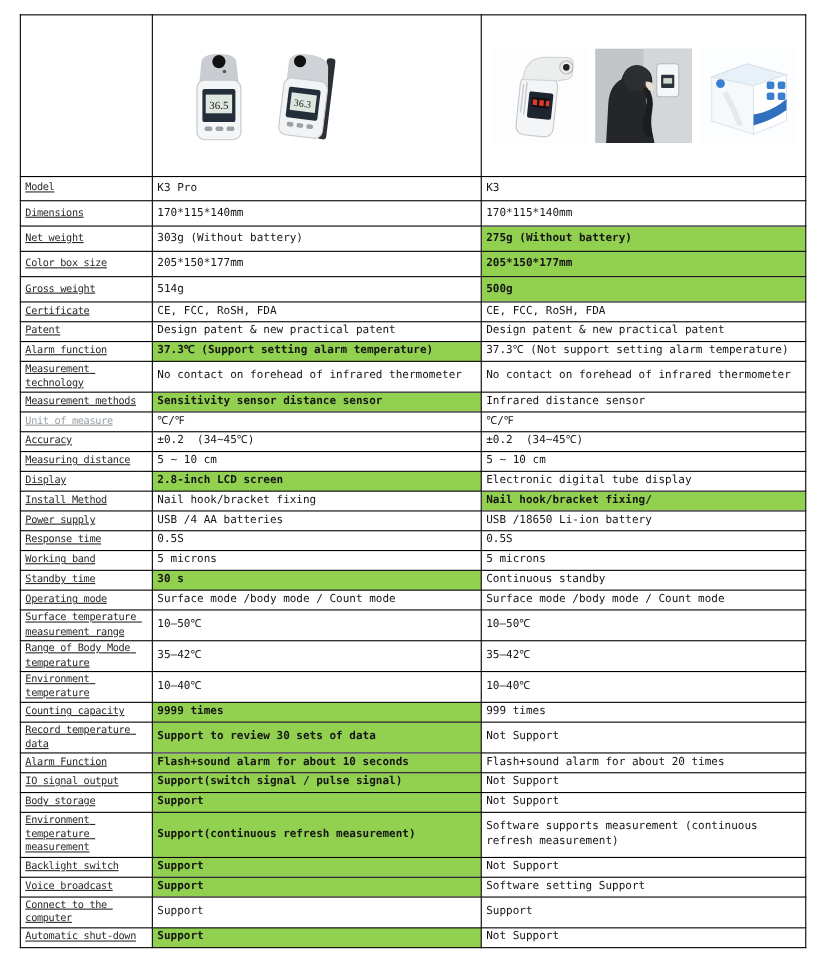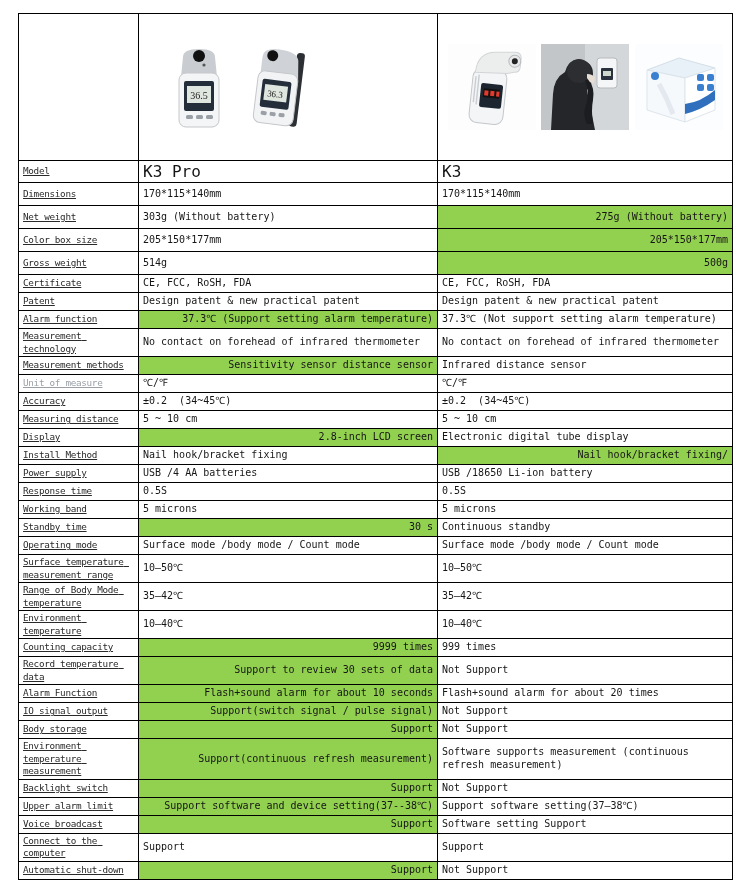--- a/index.html
+++ b/index.html
@@ -5,24 +5,24 @@
   html,body{margin:0;padding:0;background:#fff;}
   body{width:750px;height:886px;position:relative;overflow:hidden;
        font-family:"DejaVu Sans Mono","Liberation Mono",monospace;}
   .sheet{position:absolute;left:18px;top:13px;width:714px;}
   table{border-collapse:collapse;width:100%;table-layout:fixed;}
   td{border:1px solid #000;padding:1px 4px;font-size:10px;line-height:12.5px;
      color:#151515;vertical-align:middle;white-space:pre-wrap;word-wrap:break-word;
      overflow:hidden;}
   .lbl{font-size:9.3px;color:#2a2a2a;letter-spacing:-0.3px;text-decoration:underline;}
   .muted{color:#9aa0a6;}
-  .hl{background:var(--hl,#92D050);font-weight:normal;text-align:right;}
+  .hl{background:var(--hl,#92D050);font-weight:bold;}
   .header-row td{height:96px;padding:4px;}
   .model-row td{height:19px;}
-  .model-row .val{font-size:16px;line-height:16px;}
+  .model-row .val{font-size:10px;line-height:16px;}
   #spec-body tr:nth-child(-n+4) td{height:20px;}
   #spec-body td{height:15px;}
   .imgs{display:flex;align-items:center;height:100%;}
   .imgs-pro{gap:26px;padding-left:30px;font-family:Liberation Serif, serif;}
   .imgs-k3{justify-content:space-evenly;}
   .ph{display:block;}
 </style>
 </head>
 <body>
 
@@ -256,25 +256,20 @@
     <td class="lbl">Environment temperature measurement</td>
     <td class="val hl">Support(continuous refresh measurement)</td>
     <td class="val">Software supports measurement (continuous refresh measurement)</td>
   </tr>
         <tr>
     <td class="lbl">Backlight switch</td>
     <td class="val hl">Support</td>
     <td class="val">Not Support</td>
   </tr>
         <tr>
-    <td class="lbl">Upper alarm limit</td>
-    <td class="val hl">Support software and device setting(37--38℃)</td>
-    <td class="val">Support software setting(37—38℃)</td>
-  </tr>
-        <tr>
     <td class="lbl">Voice broadcast</td>
     <td class="val hl">Support</td>
     <td class="val">Software setting Support</td>
   </tr>
         <tr>
     <td class="lbl">Connect to the computer</td>
     <td class="val">Support</td>
     <td class="val">Support</td>
   </tr>
         <tr>

